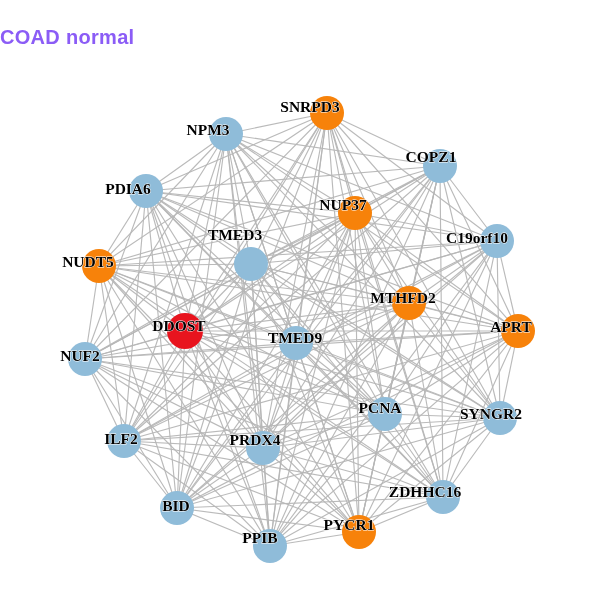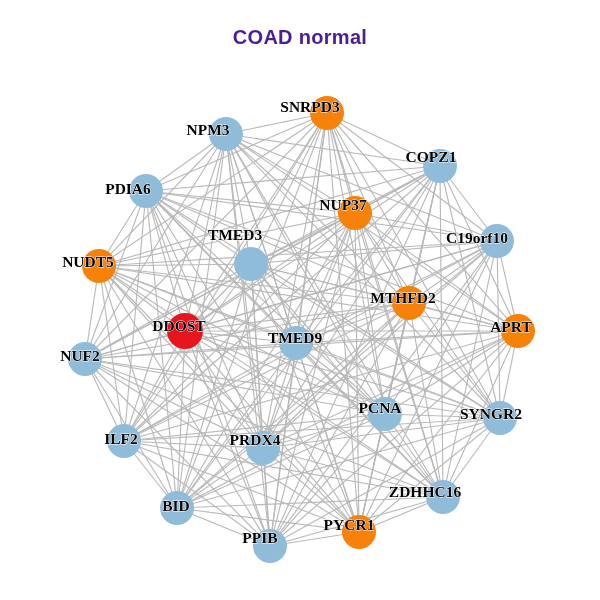--- a/index.html
+++ b/index.html
@@ -17,26 +17,25 @@
     position: relative;
     width: 600px;
     height: 600px;
     background: #ffffff;
   }
   #title {
     position: absolute;
     left: 0;
     top: 26px;
     width: 600px;
-    text-align: center;
     font-family: "Liberation Sans", sans-serif;
     font-weight: bold;
     font-size: 20px;
     letter-spacing: 0.3px;
-    color: #4c1d95;
+    color: #8b5cf6;
     user-select: none;
   }
   svg#net {
     position: absolute;
     left: 0;
     top: 0;
     width: 600px;
     height: 600px;
   }
   .edge {

